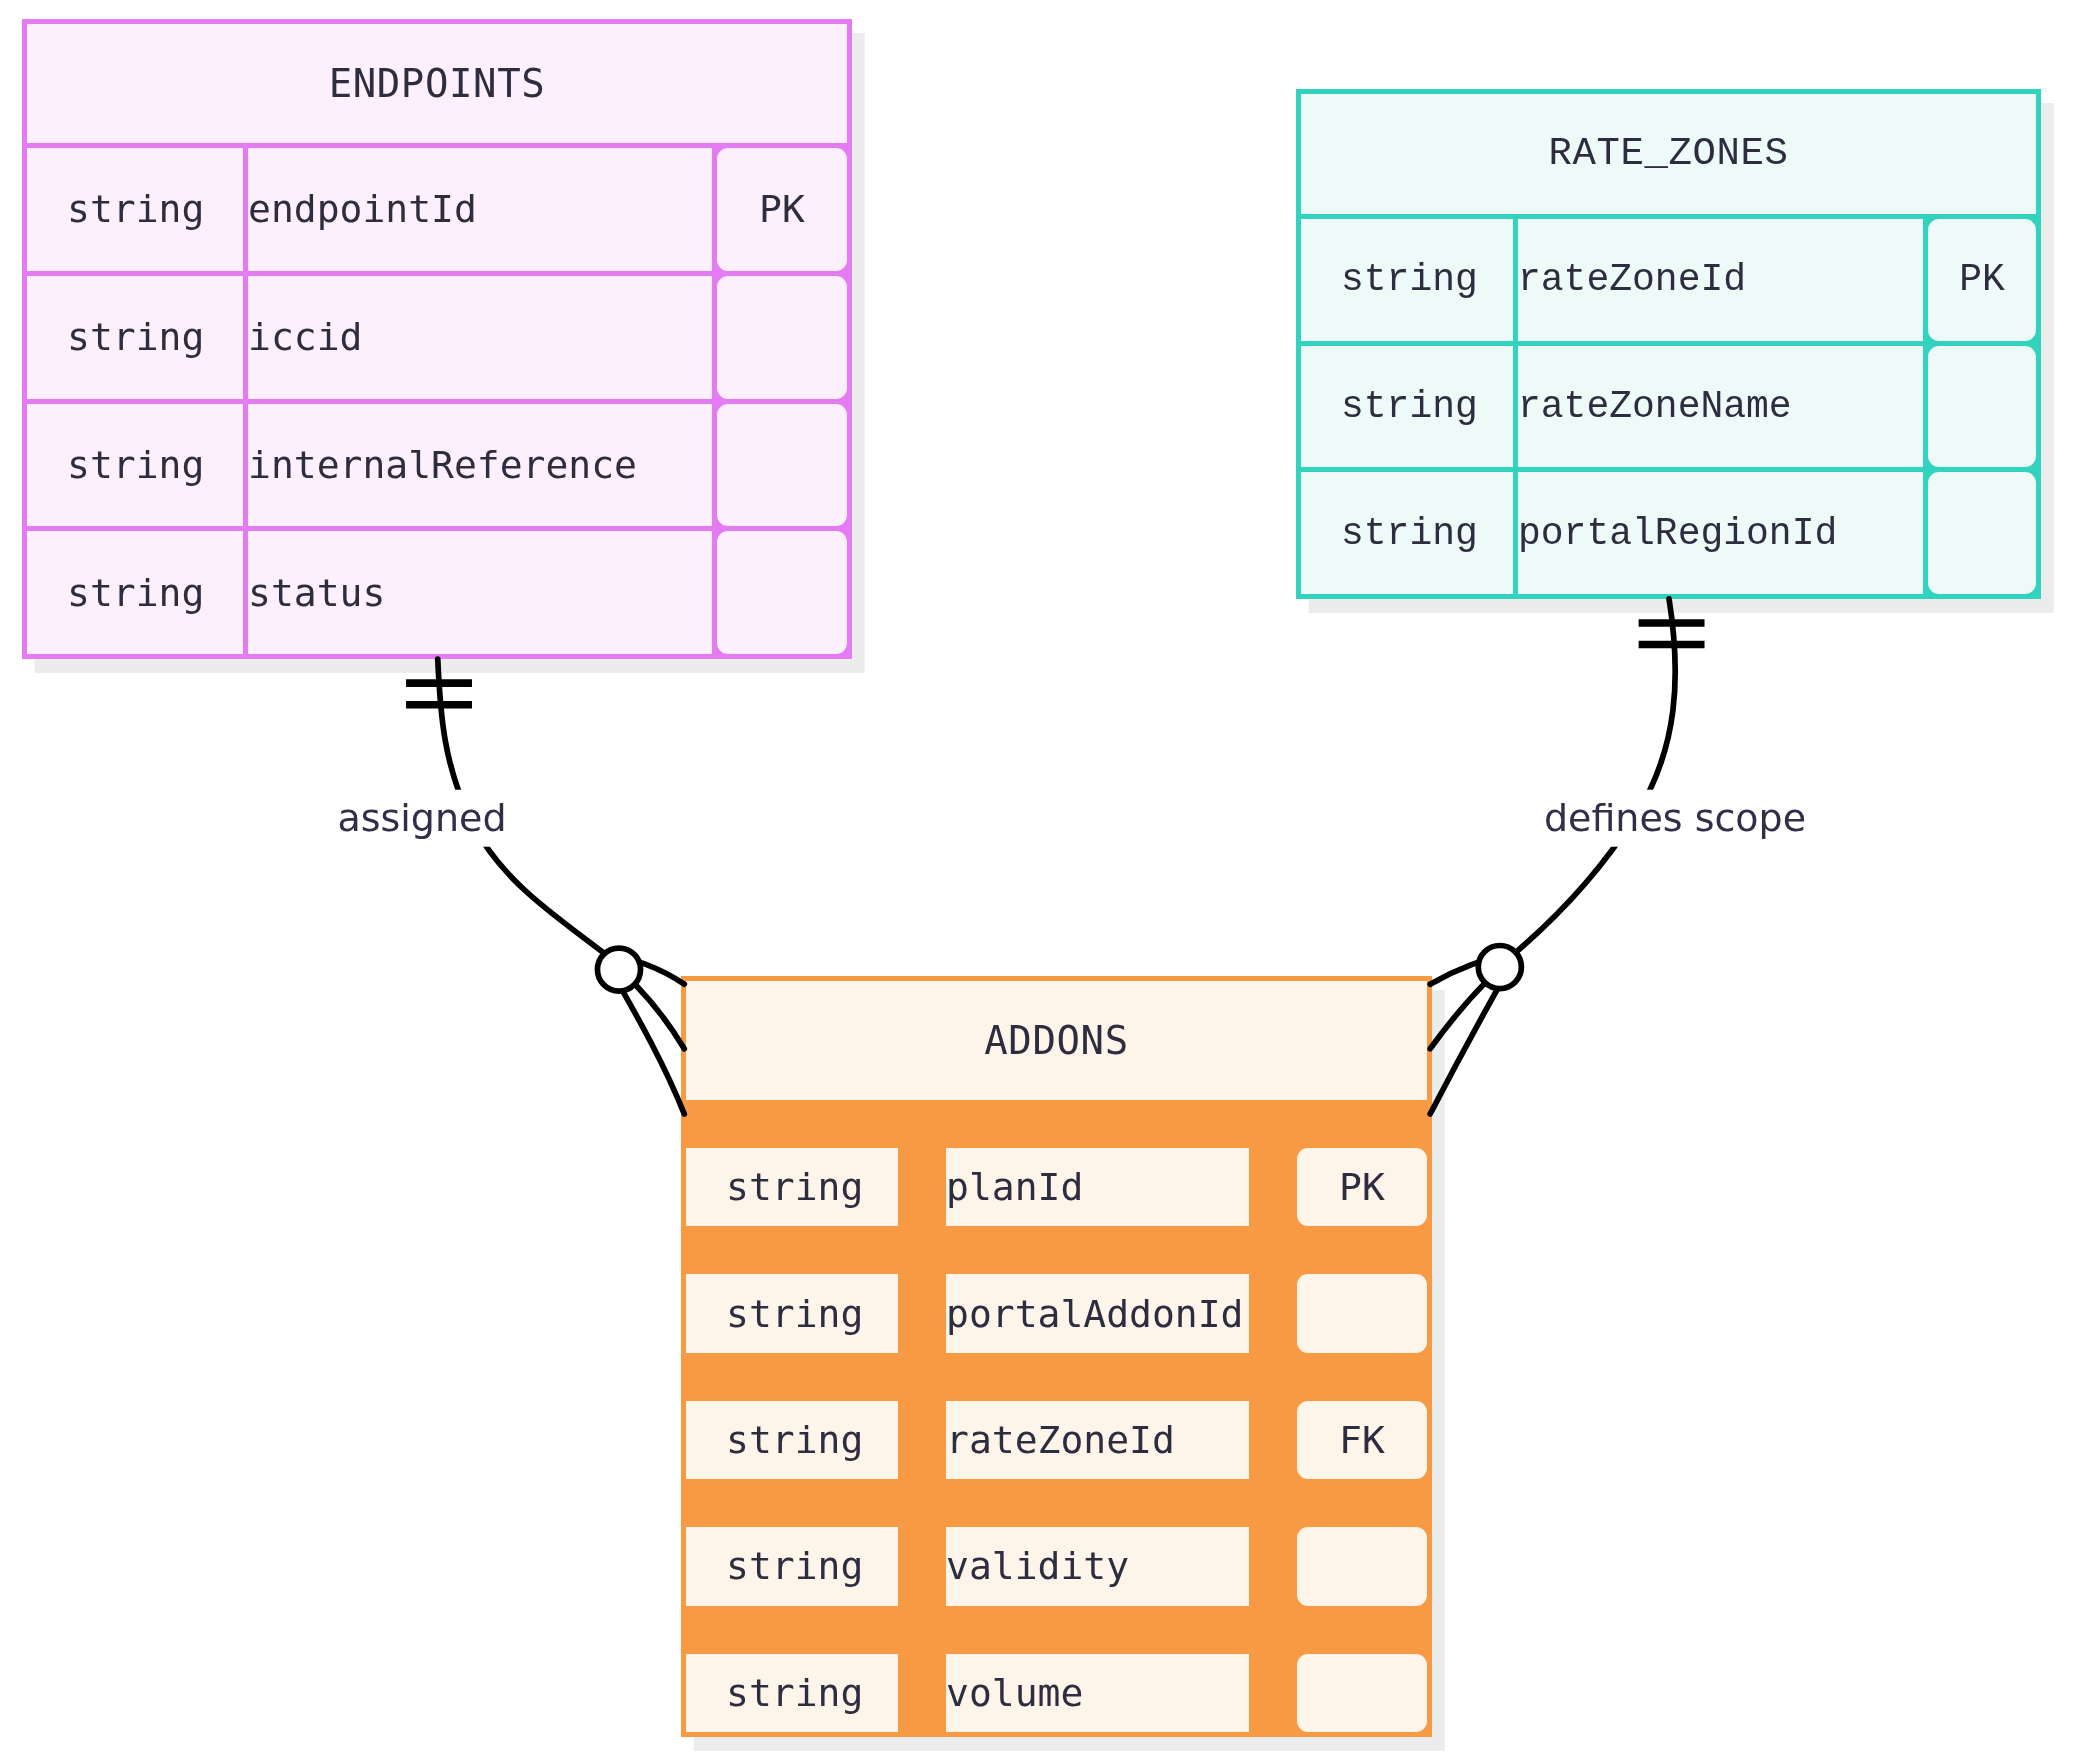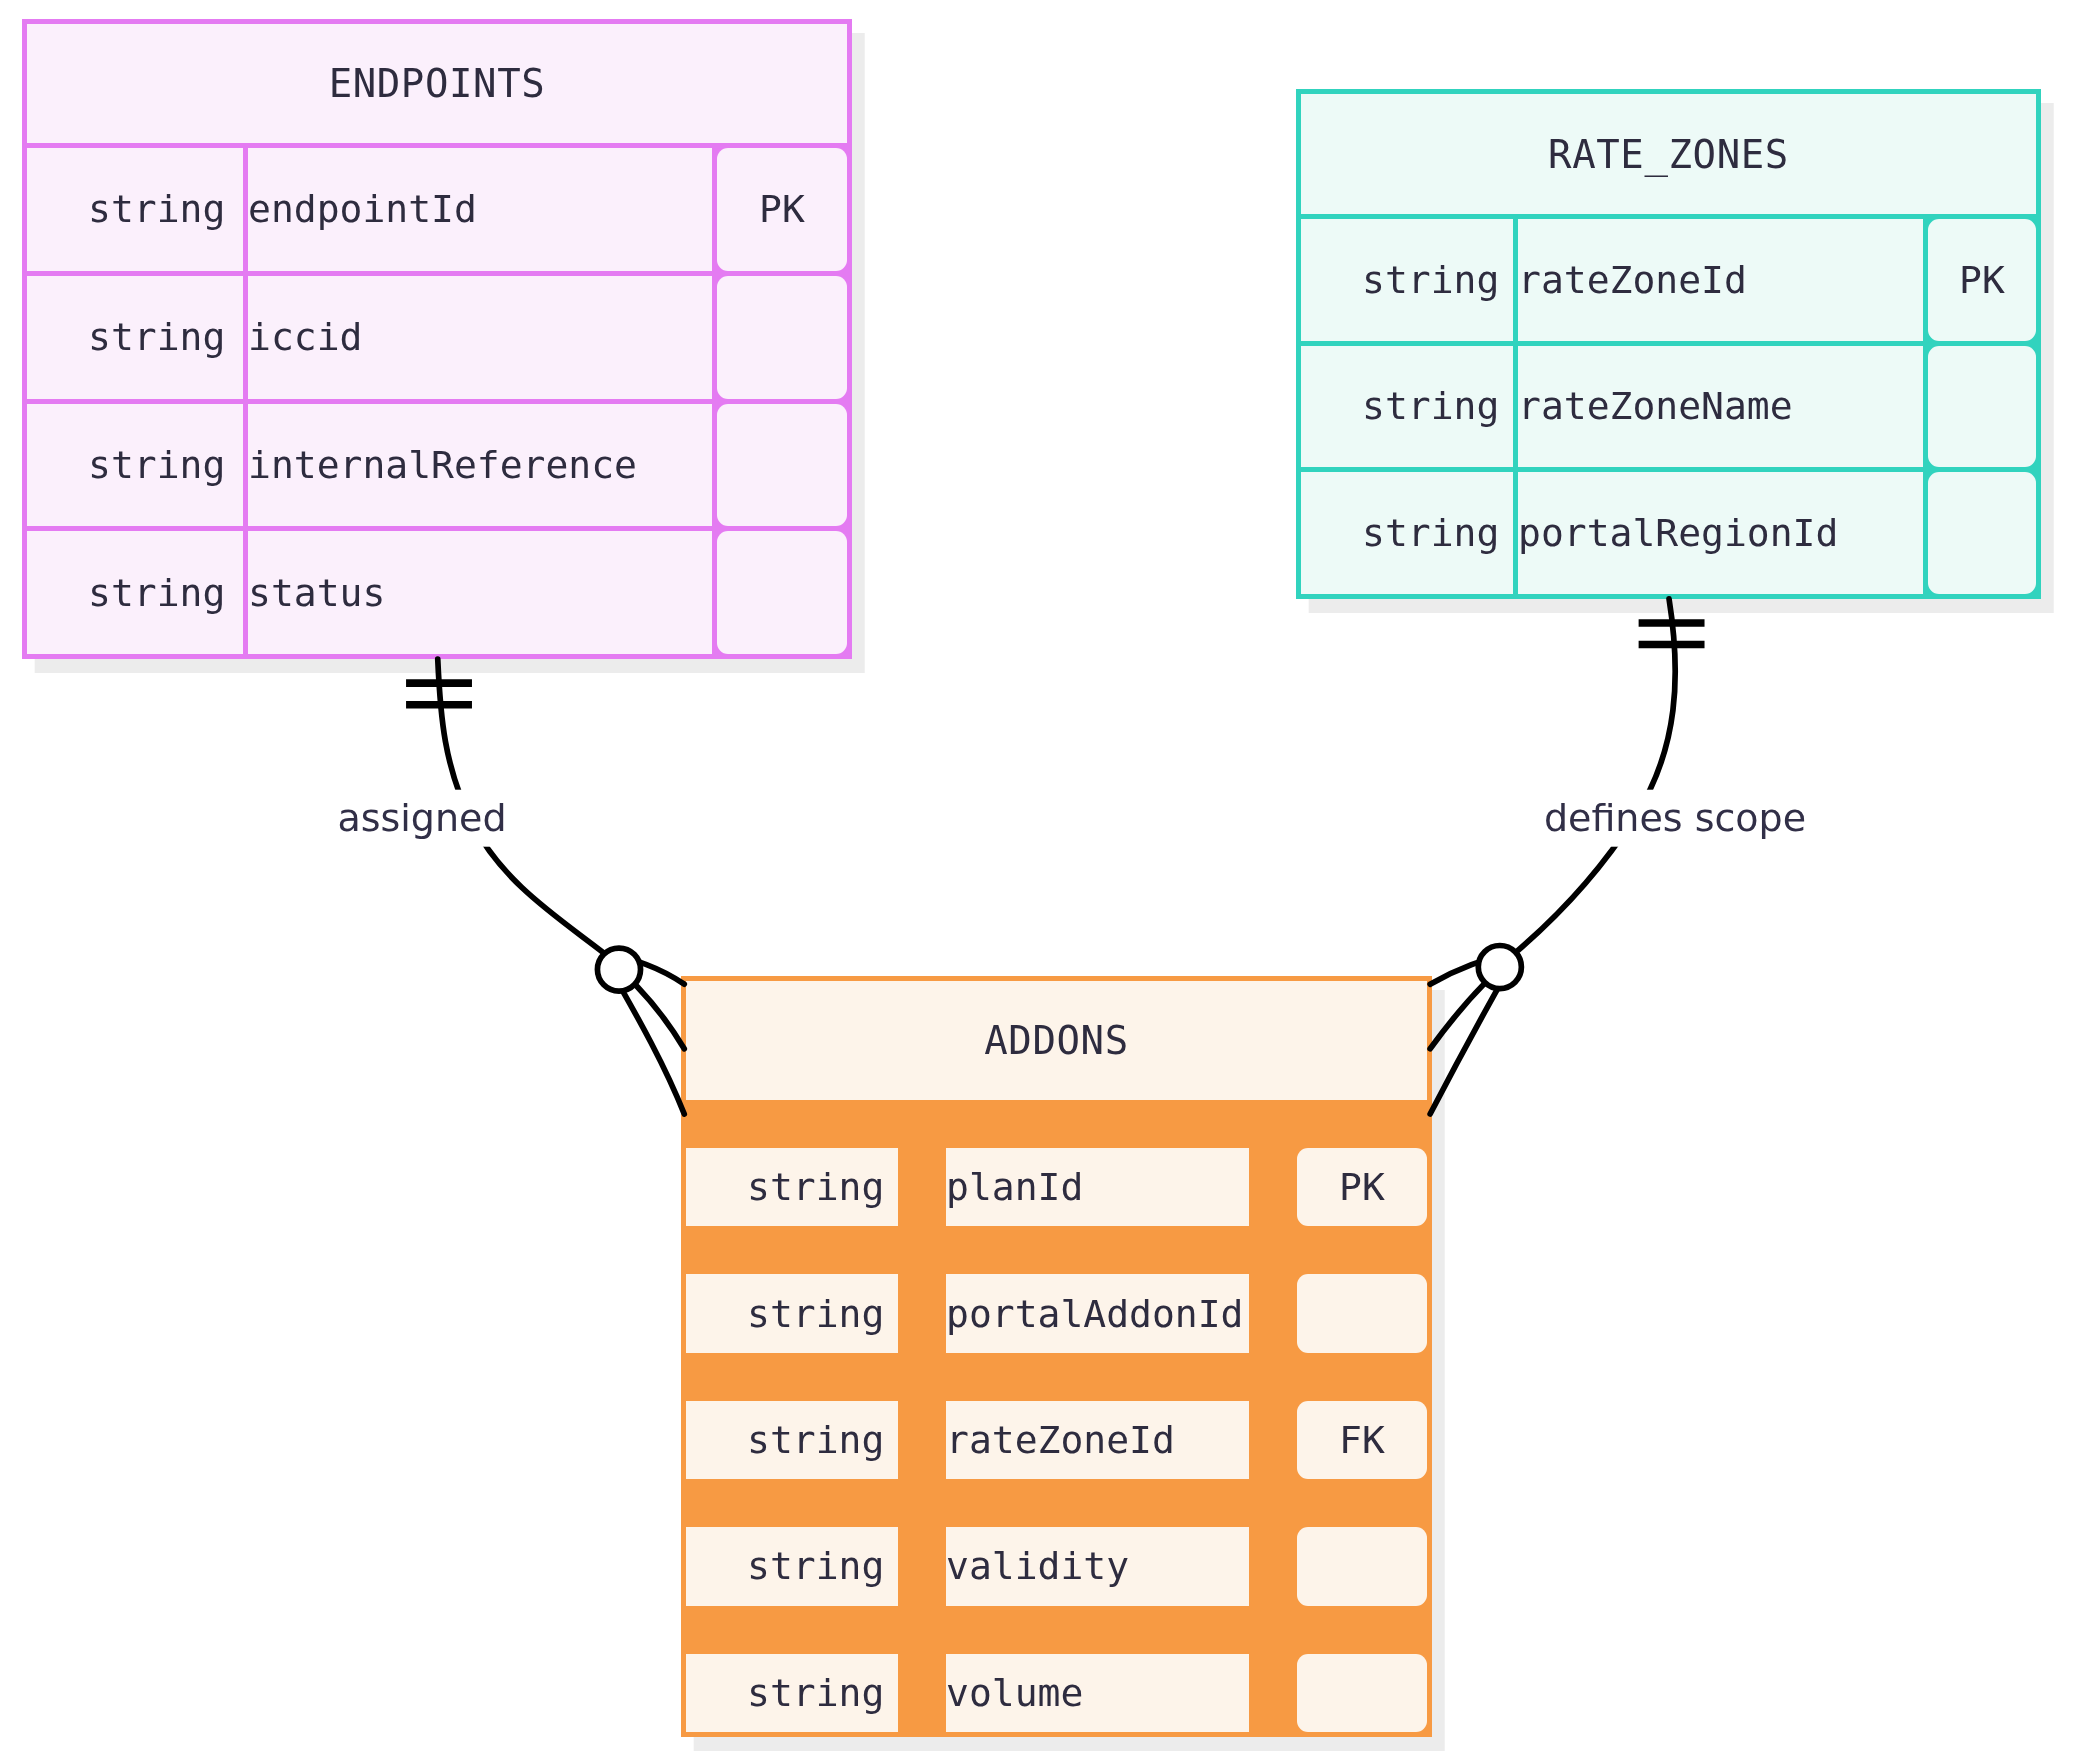--- a/index.html
+++ b/index.html
@@ -33,21 +33,21 @@
     letter-spacing:0.6px;
     color:#2e2c3f;
   }
   .cell{
     background:var(--fill);
     display:flex;align-items:center;
     font-size:38px;
     color:#2e2c3f;
     overflow:hidden;
   }
-  .cell.type{padding-left:61px;}
+  .cell.type{padding-left:40px;}
   .cell.name{}
   .cell.key{justify-content:center;border-radius:11px;}
   
   #rel-layer{
     position:absolute;left:0;top:0;
     pointer-events:none;
   }
   .rel-label{
     position:absolute;
     transform:translate(-50%,-50%);
@@ -78,21 +78,21 @@
     <div class="cell name">internalReference</div>
     <div class="cell key"></div>
 
     <div class="cell type">string</div>
     <div class="cell name">status</div>
     <div class="cell key"></div>
   </div>
 </div>
 
 <div class="entity" style="left:1296px;top:89px;width:745px;height:510px;--accent:#31d3be;--fill:#edfaf7;">
-  <div class="e-grid" style="grid-template-columns:212px 1fr 108px;grid-template-rows:120px repeat(3,1fr);">
+  <div class="e-grid" style="grid-template-columns:212px 1fr 108px;grid-template-rows:120px repeat(3,1fr);font-family:Liberation Mono, monospace;">
     <div class="e-title">RATE_ZONES</div>
 
     <div class="cell type">string</div>
     <div class="cell name">rateZoneId</div>
     <div class="cell key">PK</div>
 
     <div class="cell type">string</div>
     <div class="cell name">rateZoneName</div>
     <div class="cell key"></div>
 

